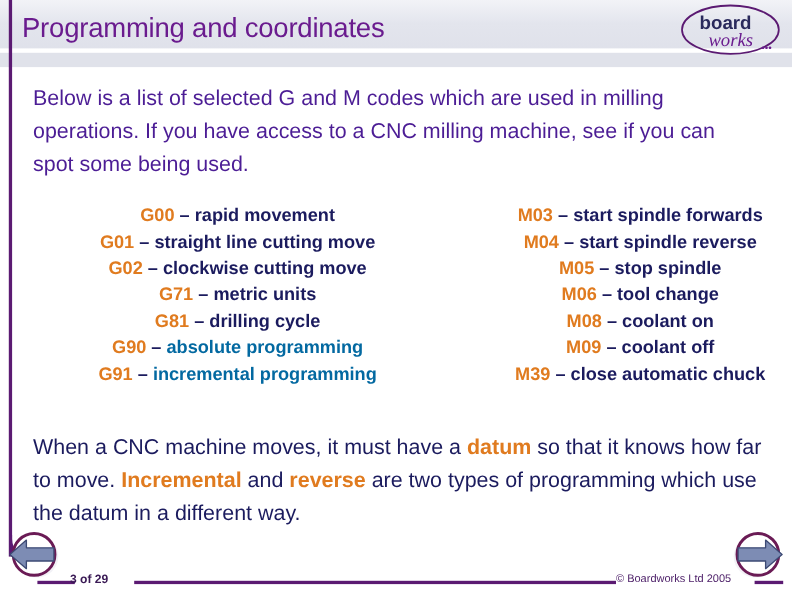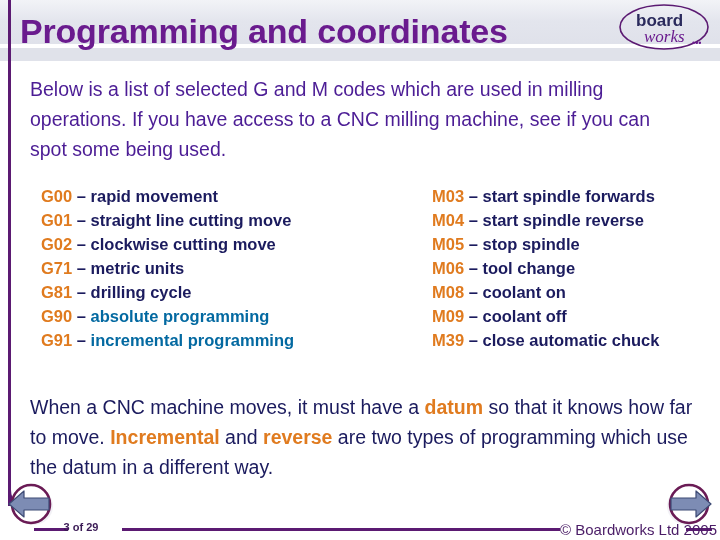--- a/index.html
+++ b/index.html
@@ -51,22 +51,22 @@
     width: 26px; height: 26px;
     border-left: 3px solid #5b1a72;
     border-bottom: 3px solid #5b1a72;
     border-bottom-left-radius: 22px;
     box-sizing: border-box;
     background: transparent;
   }
   #page-title {
     position: absolute;
     left: 20px; top: 12px;
-    font-size: 34px;
-    font-weight: bold;
+    font-size: 25px;
+    font-weight: normal;
     color: #6a1b8e;
     letter-spacing: -0.2px;
     white-space: nowrap;
   }
 
   
   #logo {
     position: absolute;
     right: 8px; top: 2px;
     width: 96px; height: 50px;
@@ -79,20 +79,21 @@
     width: 640px;
     font-size: 19.5px;
     line-height: 30px;
     color: #4c1d95;
   }
 
   
   .code-col {
     position: absolute;
     top: 184px;
+    text-align: center;
   }
   #g-col { left: 41px; width: 350px; }
   #m-col { left: 400px; width: 300px; margin-left: 32px; }
 
   .code-row {
     font-size: 16.5px;
     font-weight: bold;
     line-height: 24px;
     white-space: nowrap;
     color: #1b1b5e;
@@ -153,22 +154,22 @@
     width: 54px;
     text-align: center;
     font-size: 11px;
     color: #3a1a55;
     font-weight: bold;
   }
   #copyright {
     position: absolute;
     left: 560px; top: 521px;
     width: 126px;
-    text-align: right;
-    font-size: 15px;
+    text-align: left;
+    font-size: 10px;
     color: #4a1c66;
     white-space: nowrap;
   }
   .nav-arrow {
     position: absolute;
     top: 482px;
     width: 52px; height: 46px;
   }
   #nav-prev { left: 6px; }
   #nav-next { left: 662px; }

